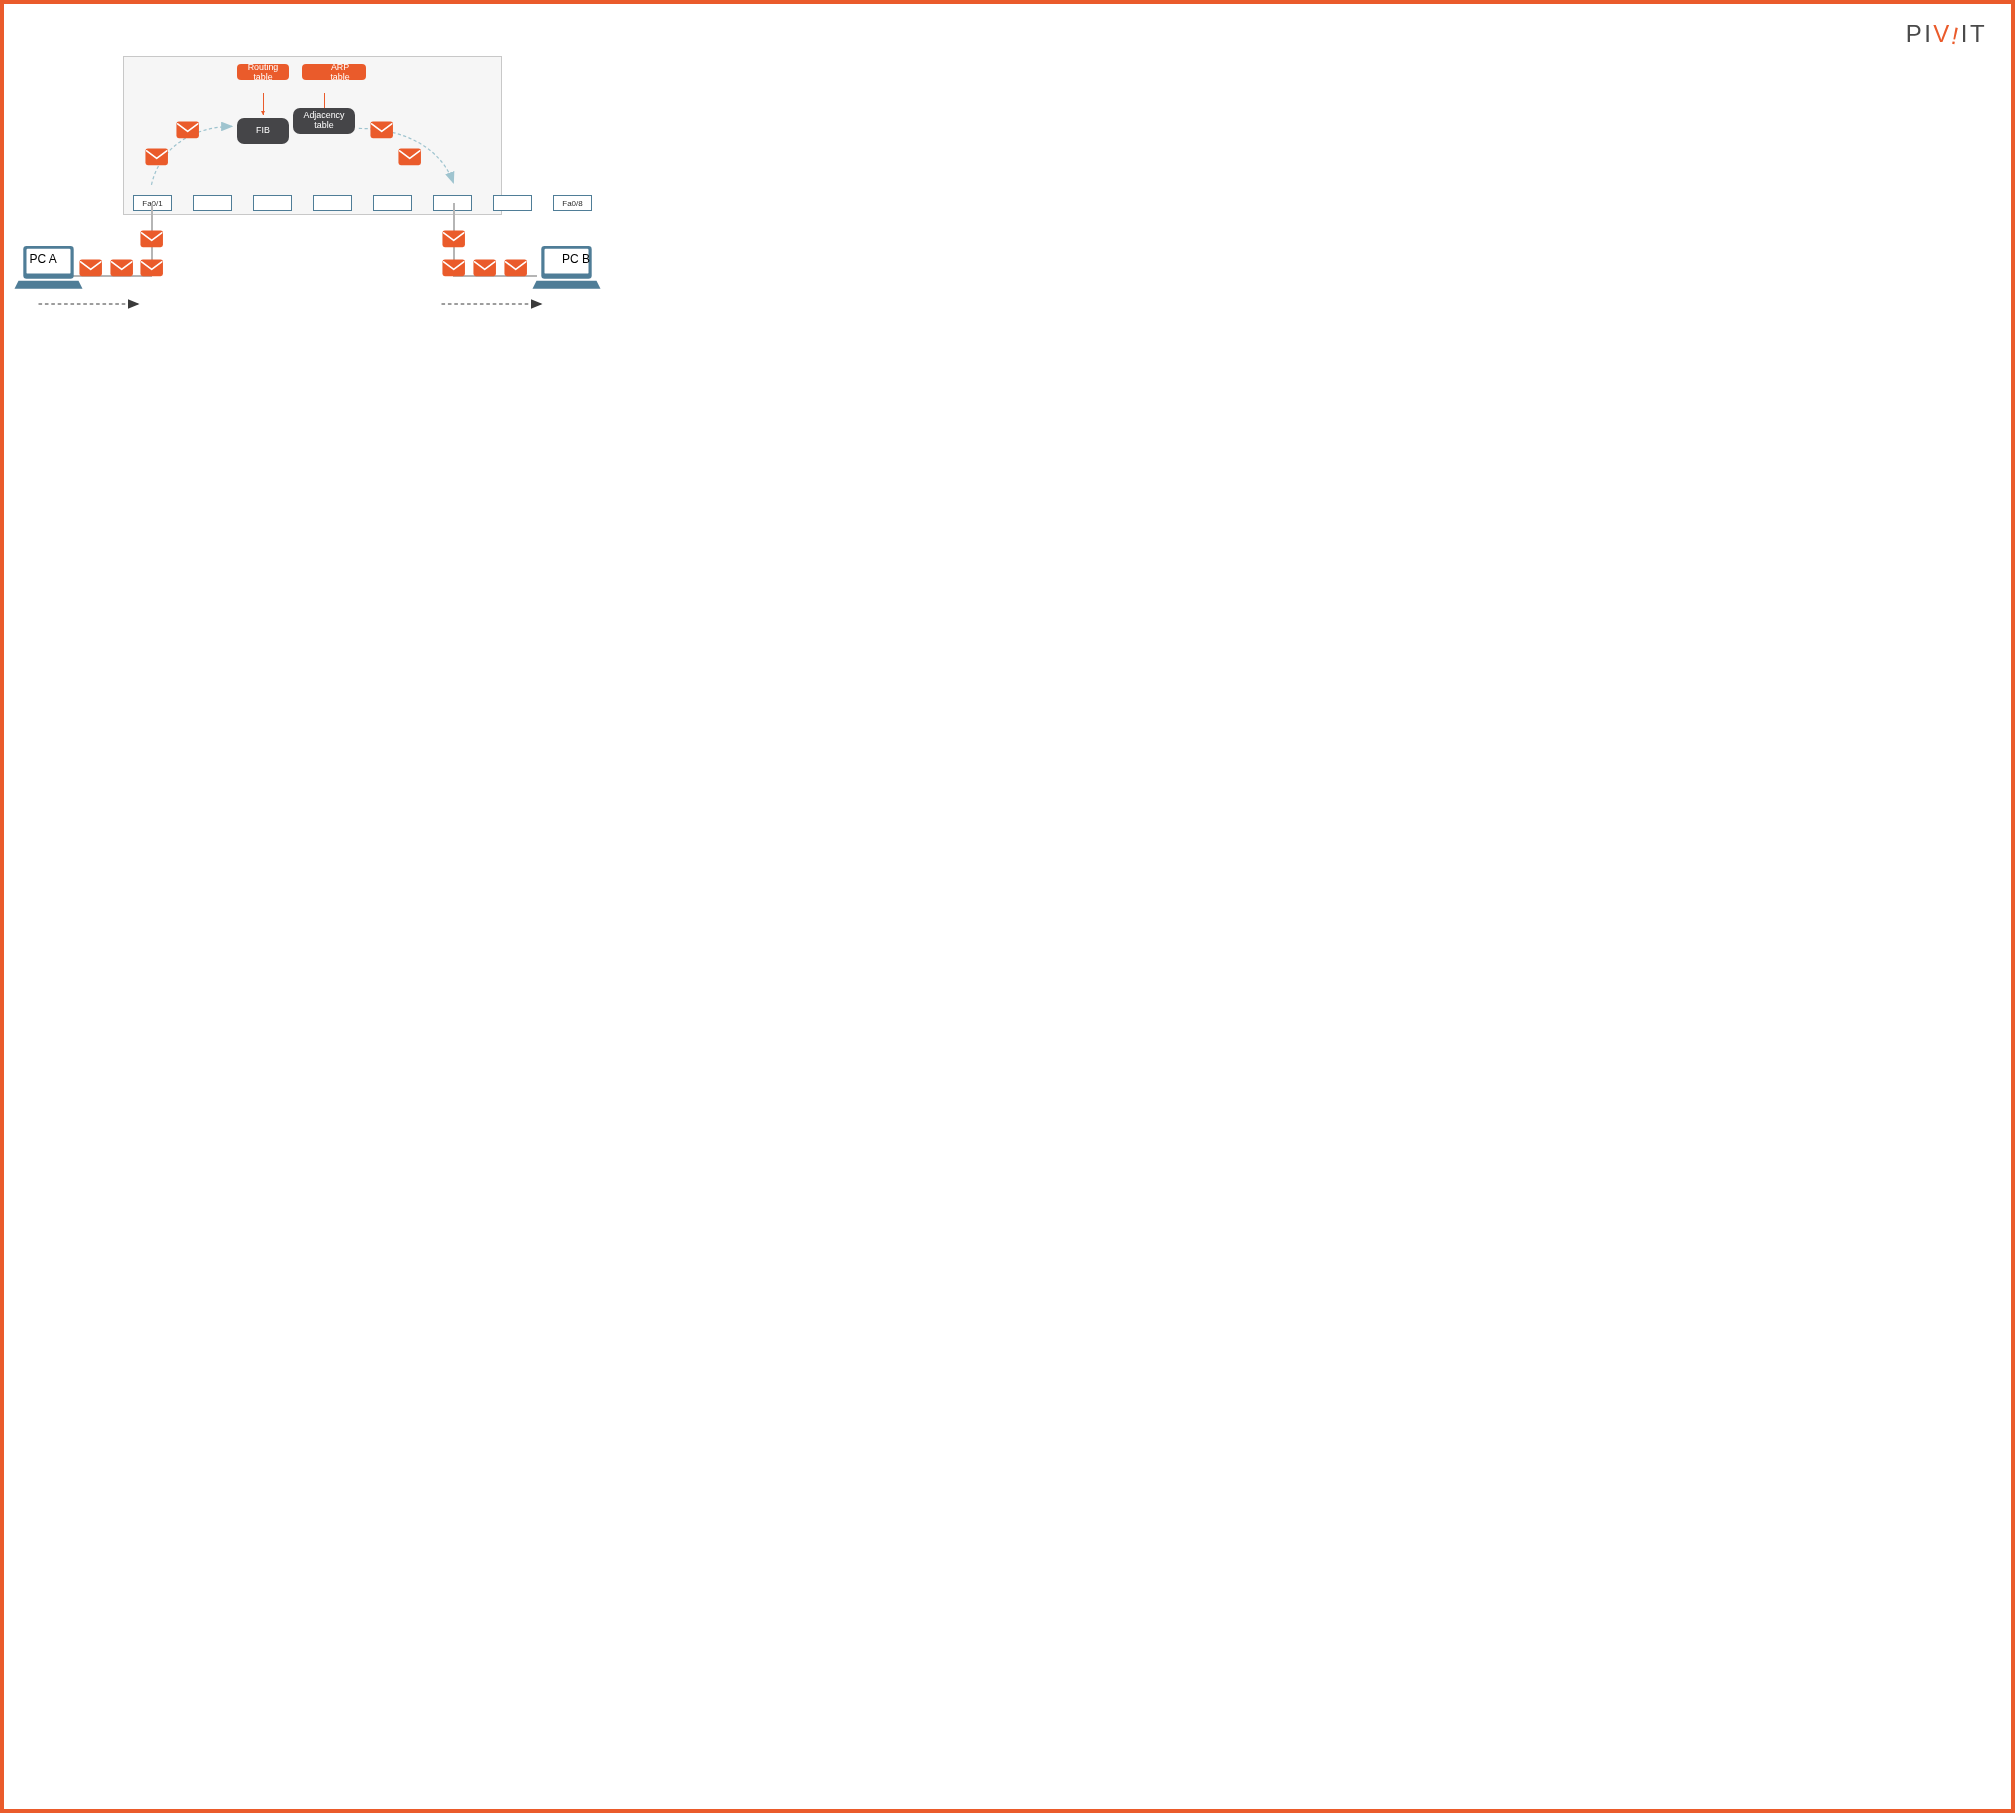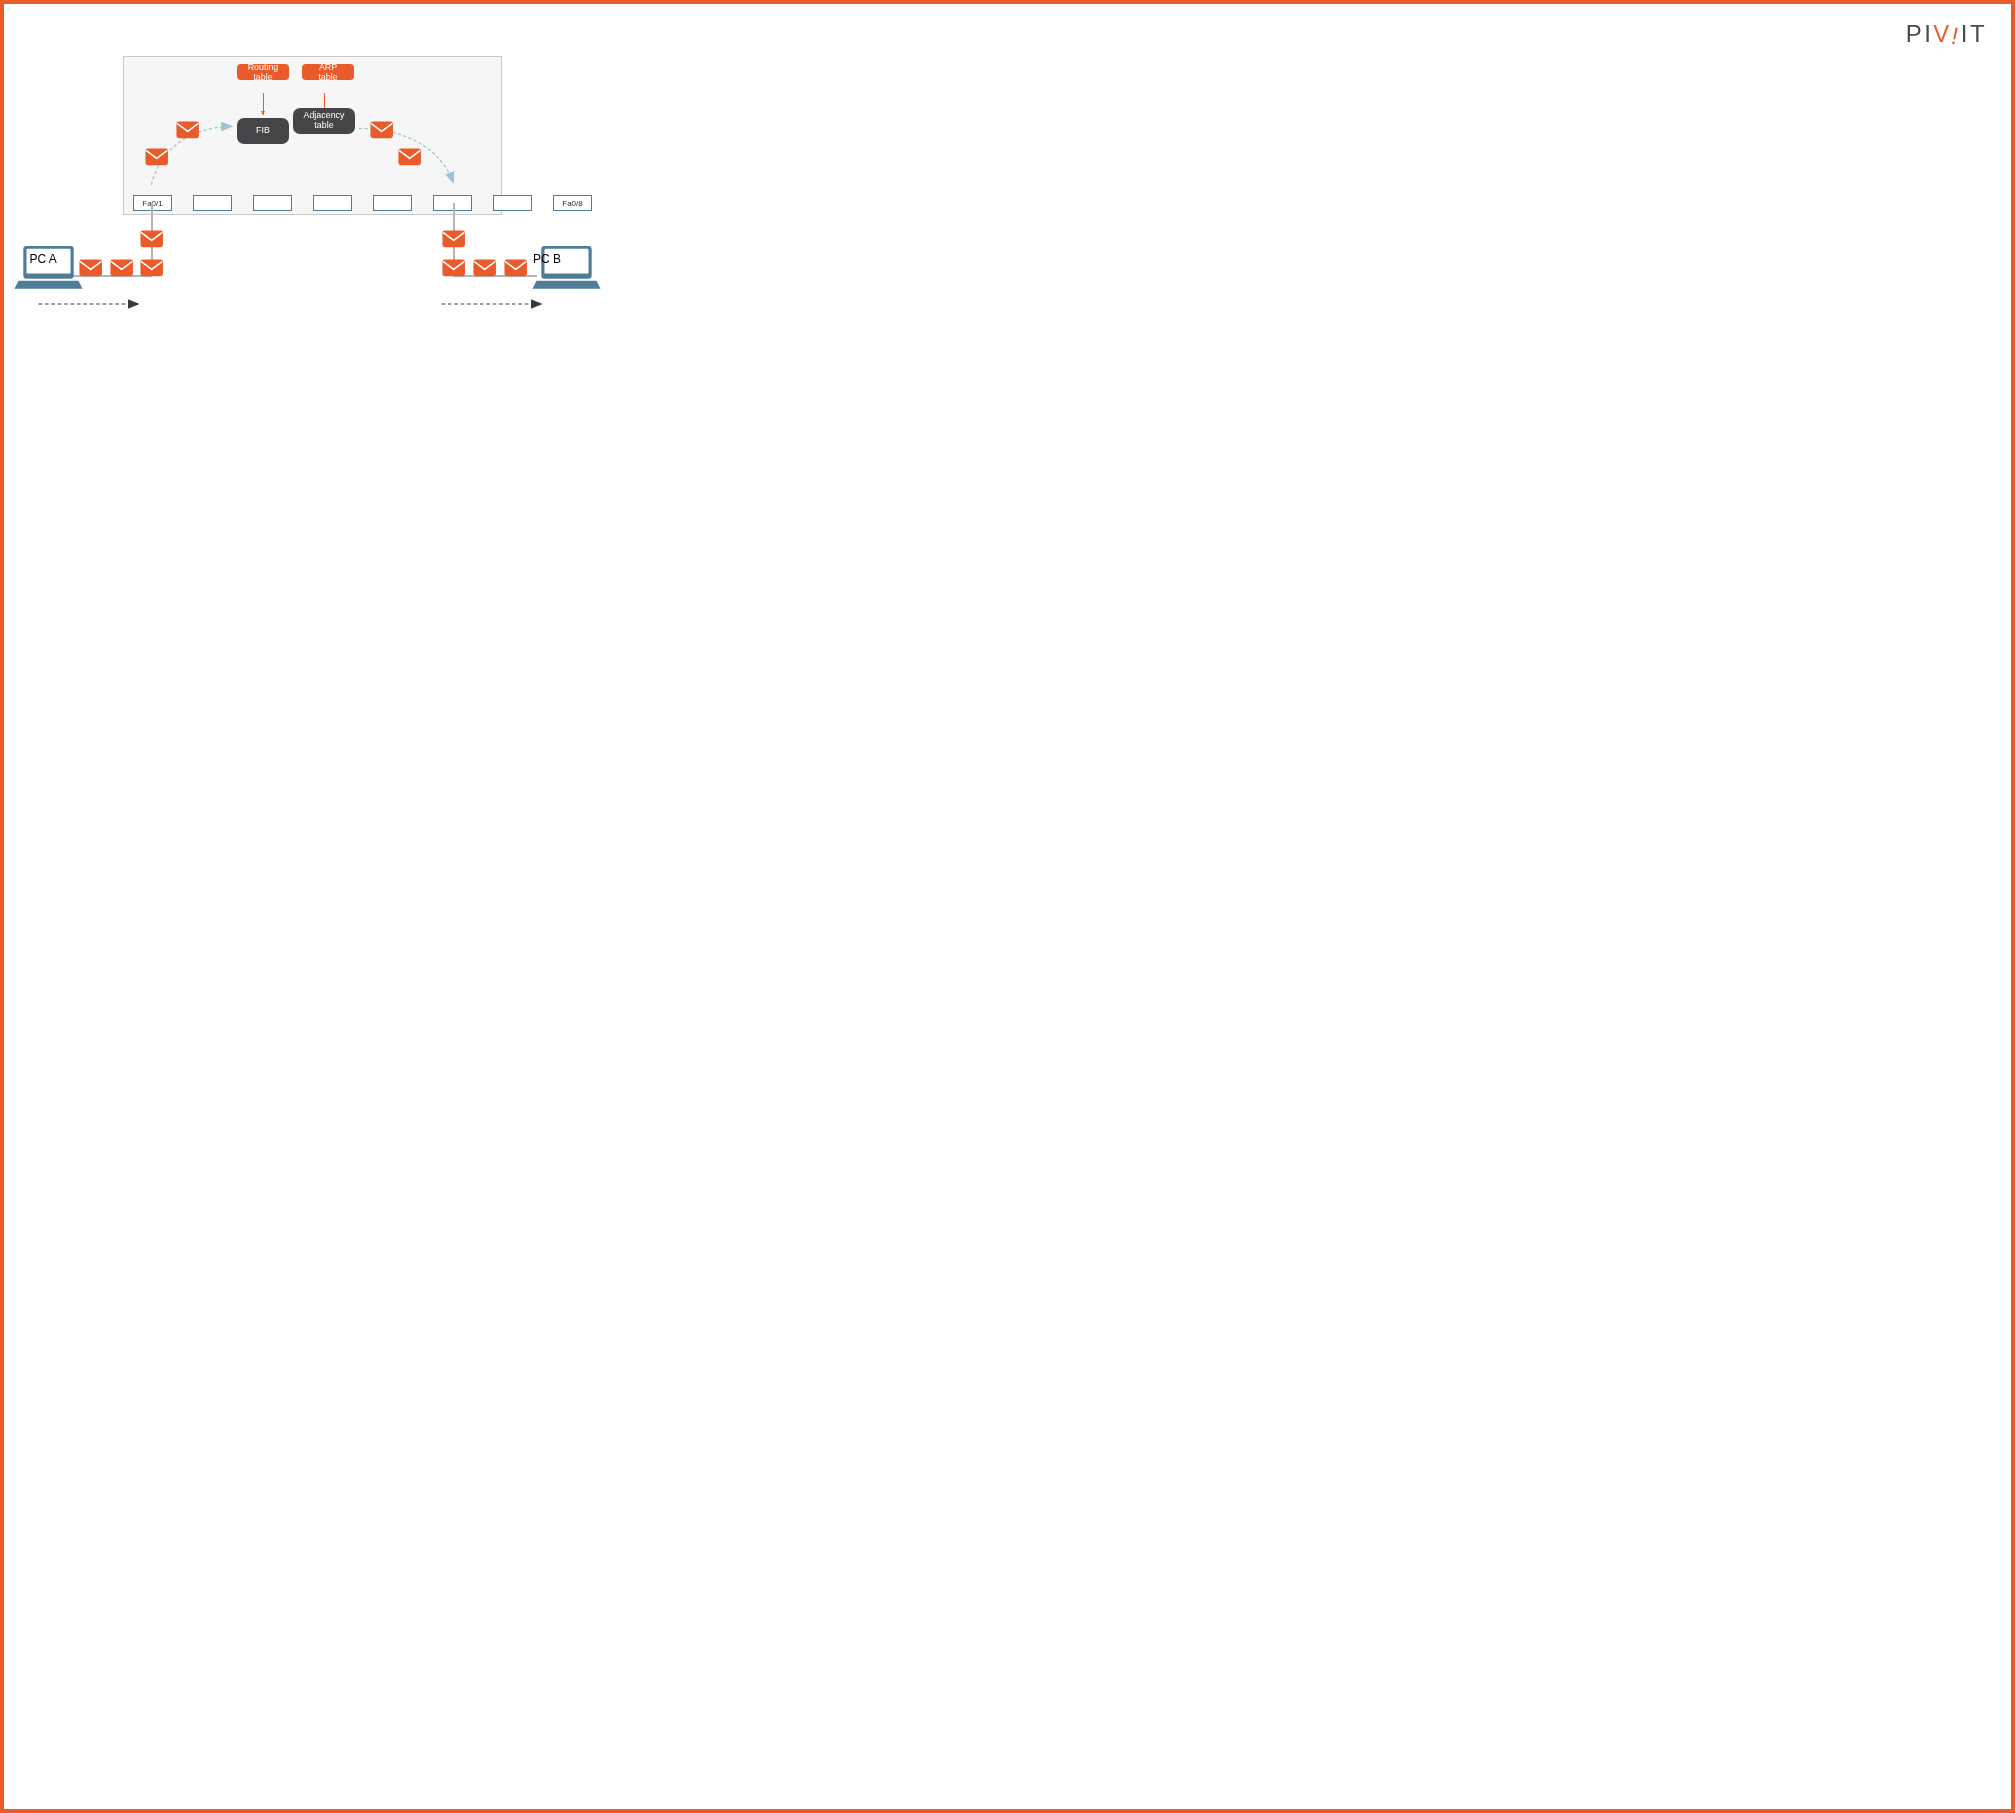--- a/index.html
+++ b/index.html
@@ -54,21 +54,21 @@
     color: #fff;
     border-radius: 4px;
     display: flex;
     align-items: center;
     justify-content: center;
     text-align: center;
     font-size: 8.9px;
     line-height: 1.15;
   }
   .routing { left: 233px; top: 60px; }
-  .arp     { left: 298px; top: 60px; }
+  .arp     { left: 298px; top: 60px; padding-left: 12px; }
 
   
   .dbox {
     position: absolute;
     width: 52px;
     height: 26px;
     background: #454548;
     color: #fff;
     border-radius: 7px;
     display: flex;
@@ -295,21 +295,21 @@
         <use href="#laptop-shape"></use>
       </svg>
     </div>
   <div class="laptop-label" style="left:25.4px; top:248px;">PC A</div>
 
   <div class="laptop" style="left:528px; top:240px;">
       <svg viewBox="0 0 170 120">
         <use href="#laptop-shape"></use>
       </svg>
     </div>
-  <div class="laptop-label" style="left:529px; top:248px;">PC B</div>
+  <div class="laptop-label" style="left:558px; top:248px;">PC B</div>
 
   <svg class="flow" style="left:32px; top:294px; width:109px; height:12px;" viewBox="0 0 270 30" width="109" height="12">
     <defs>
         <marker id="bh1" markerWidth="12" markerHeight="10" refX="11" refY="5" orient="auto">
           <path d="M0,0 L12,5 L0,10 Z" fill="#3a3a3a"></path>
         </marker>
       </defs>
     <line x1="5" y1="15" x2="255" y2="15" stroke="#3a3a3a" stroke-width="2.5" stroke-dasharray="9 7" marker-end="url(#bh1)"></line>
   </svg>
   <svg class="flow" style="left:435px; top:294px; width:109px; height:12px;" viewBox="0 0 270 30" width="109" height="12">

